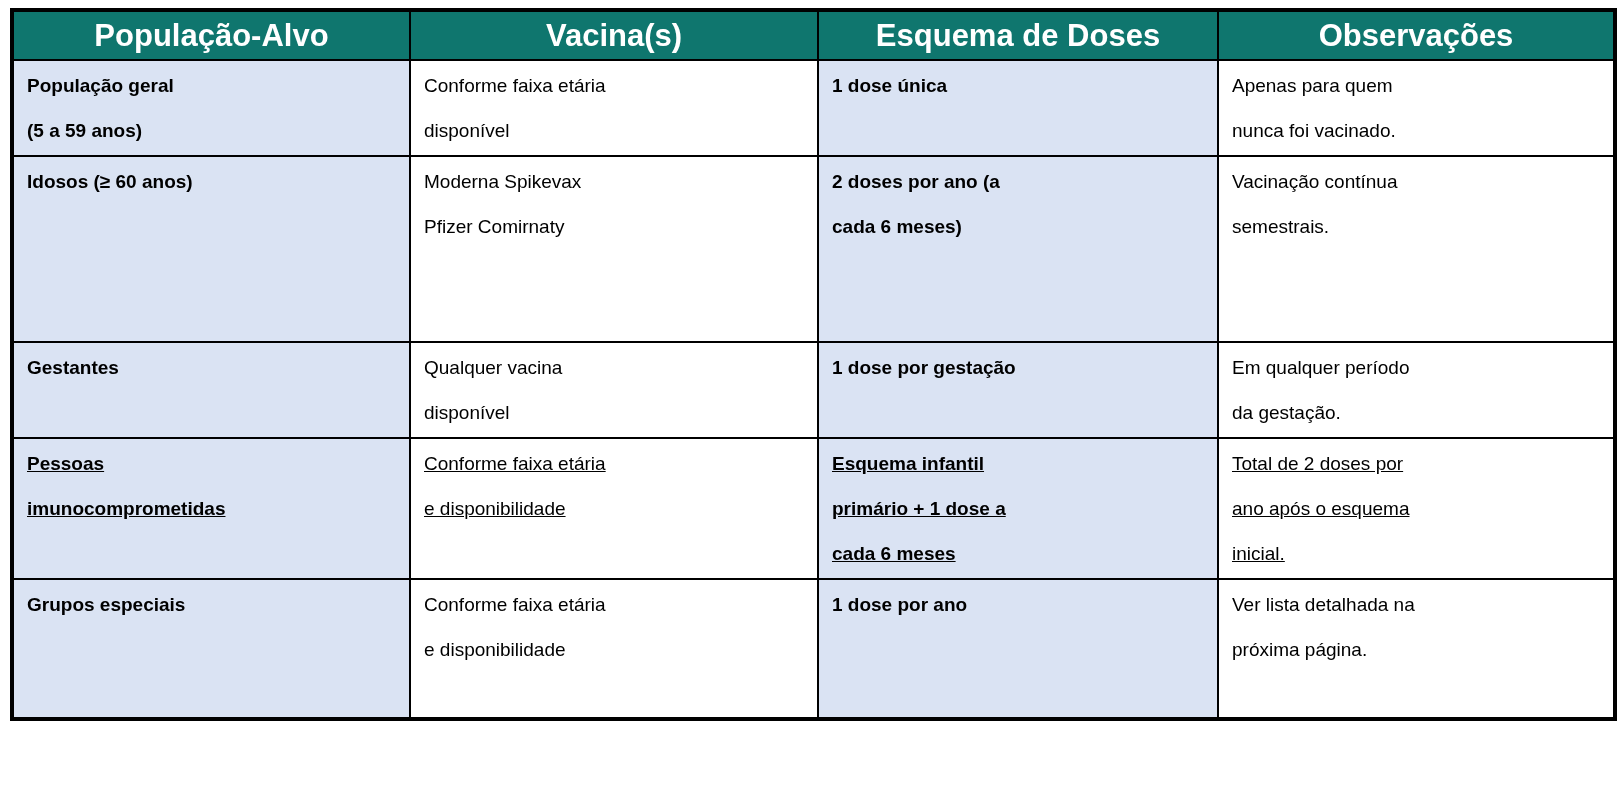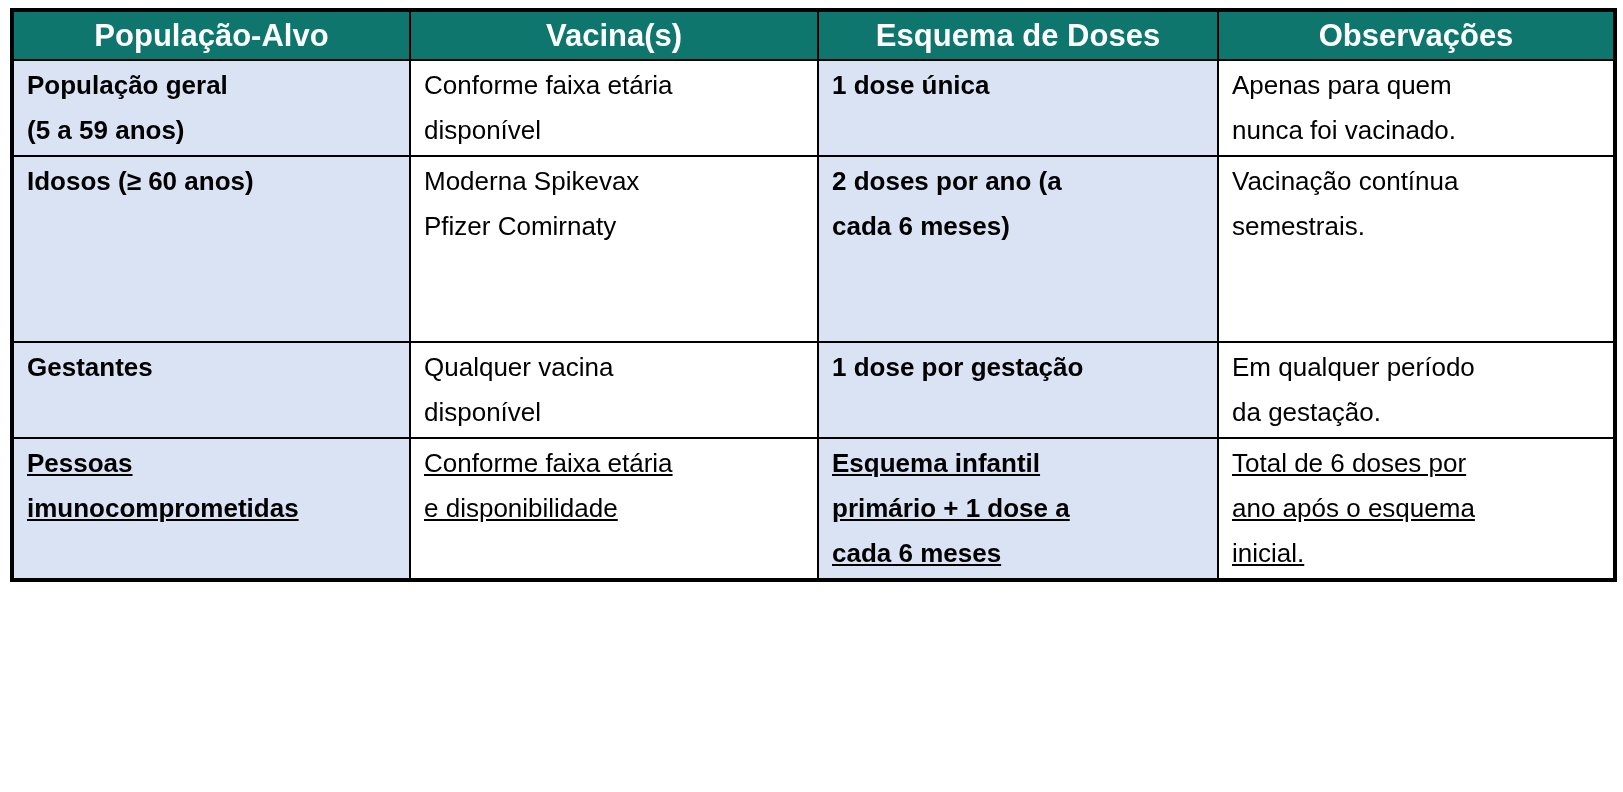--- a/index.html
+++ b/index.html
@@ -35,21 +35,21 @@
     font-size: 31px;
     font-weight: bold;
     text-align: center;
     vertical-align: middle;
     height: 50px;
     padding: 2px 4px;
   }
   td {
     background: #ffffff;
     color: #000000;
-    font-size: 26px;
+    font-size: 19px;
     line-height: 45px;
     vertical-align: top;
     text-align: left;
     padding: 2px 12px 2px 13px;
     white-space: pre-line;
     overflow: hidden;
   }
   
   td:nth-child(1), td:nth-child(3) {
     background: #DAE3F3;
@@ -110,19 +110,27 @@
 da gestação.</td>
       </tr>
       <tr>
         <td>Pessoas
 imunocomprometidas</td>
         <td>Conforme faixa etária
 e disponibilidade</td>
         <td>Esquema infantil
 primário + 1 dose a
 cada 6 meses</td>
-        <td>Total de 6 doses por
+        <td>Total de 2 doses por
 ano após o esquema
 inicial.</td>
+      </tr>
+      <tr>
+        <td>Grupos especiais</td>
+        <td>Conforme faixa etária
+e disponibilidade</td>
+        <td>1 dose por ano</td>
+        <td>Ver lista detalhada na
+próxima página.</td>
       </tr>
     </tbody>
   </table>
 </div>
 
 </body></html>

